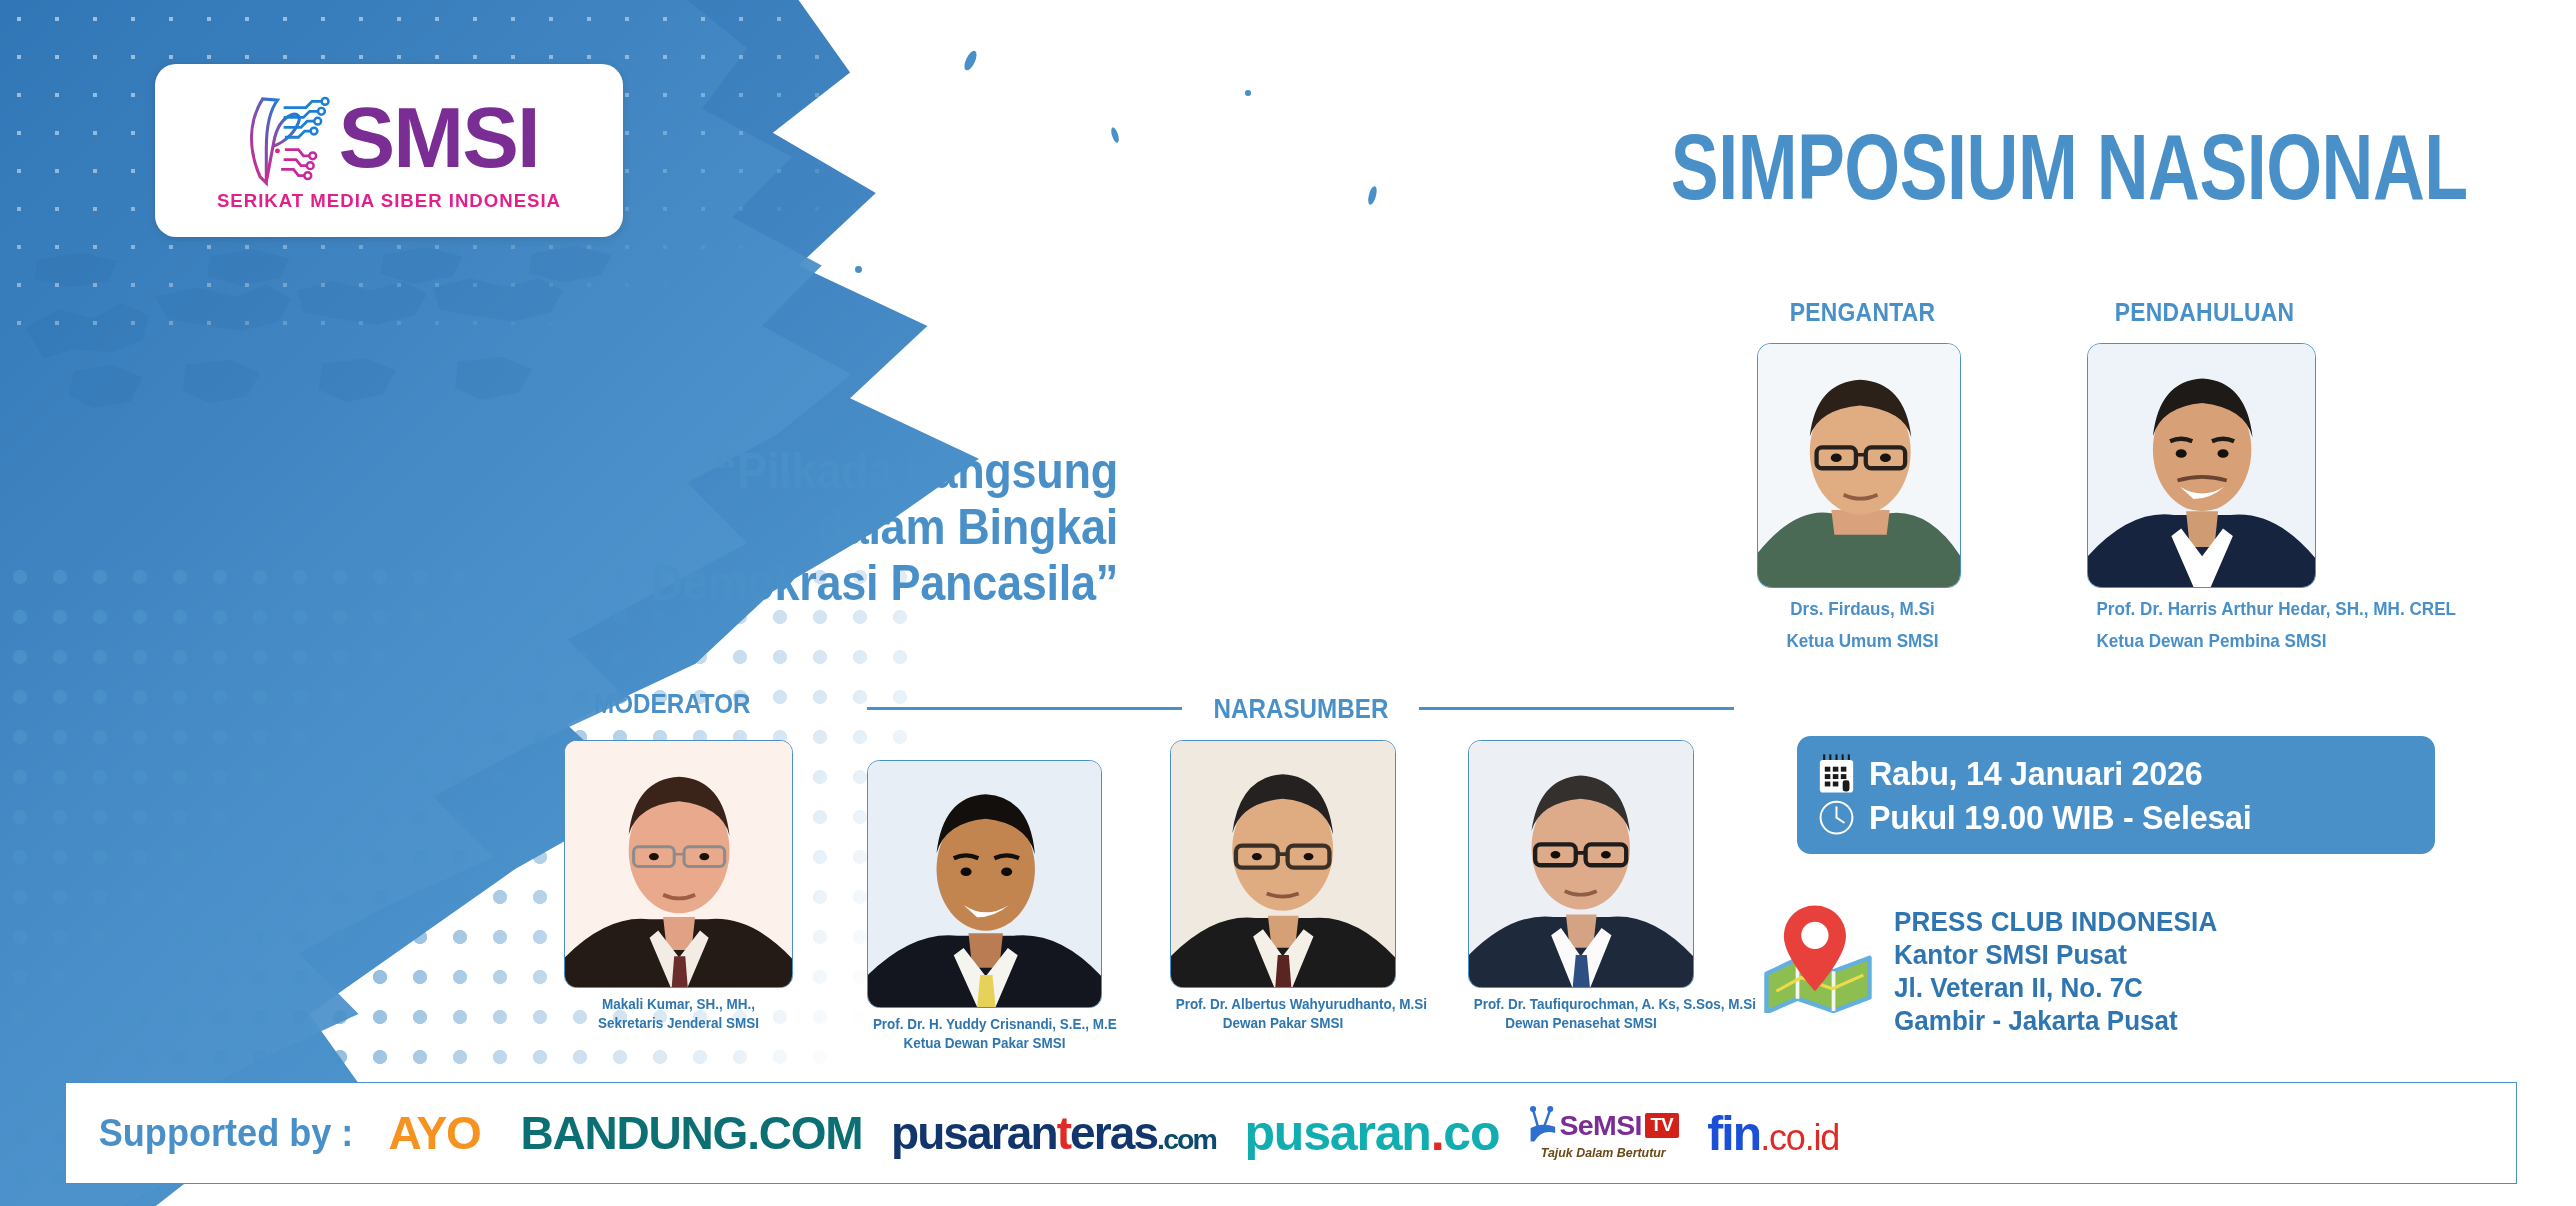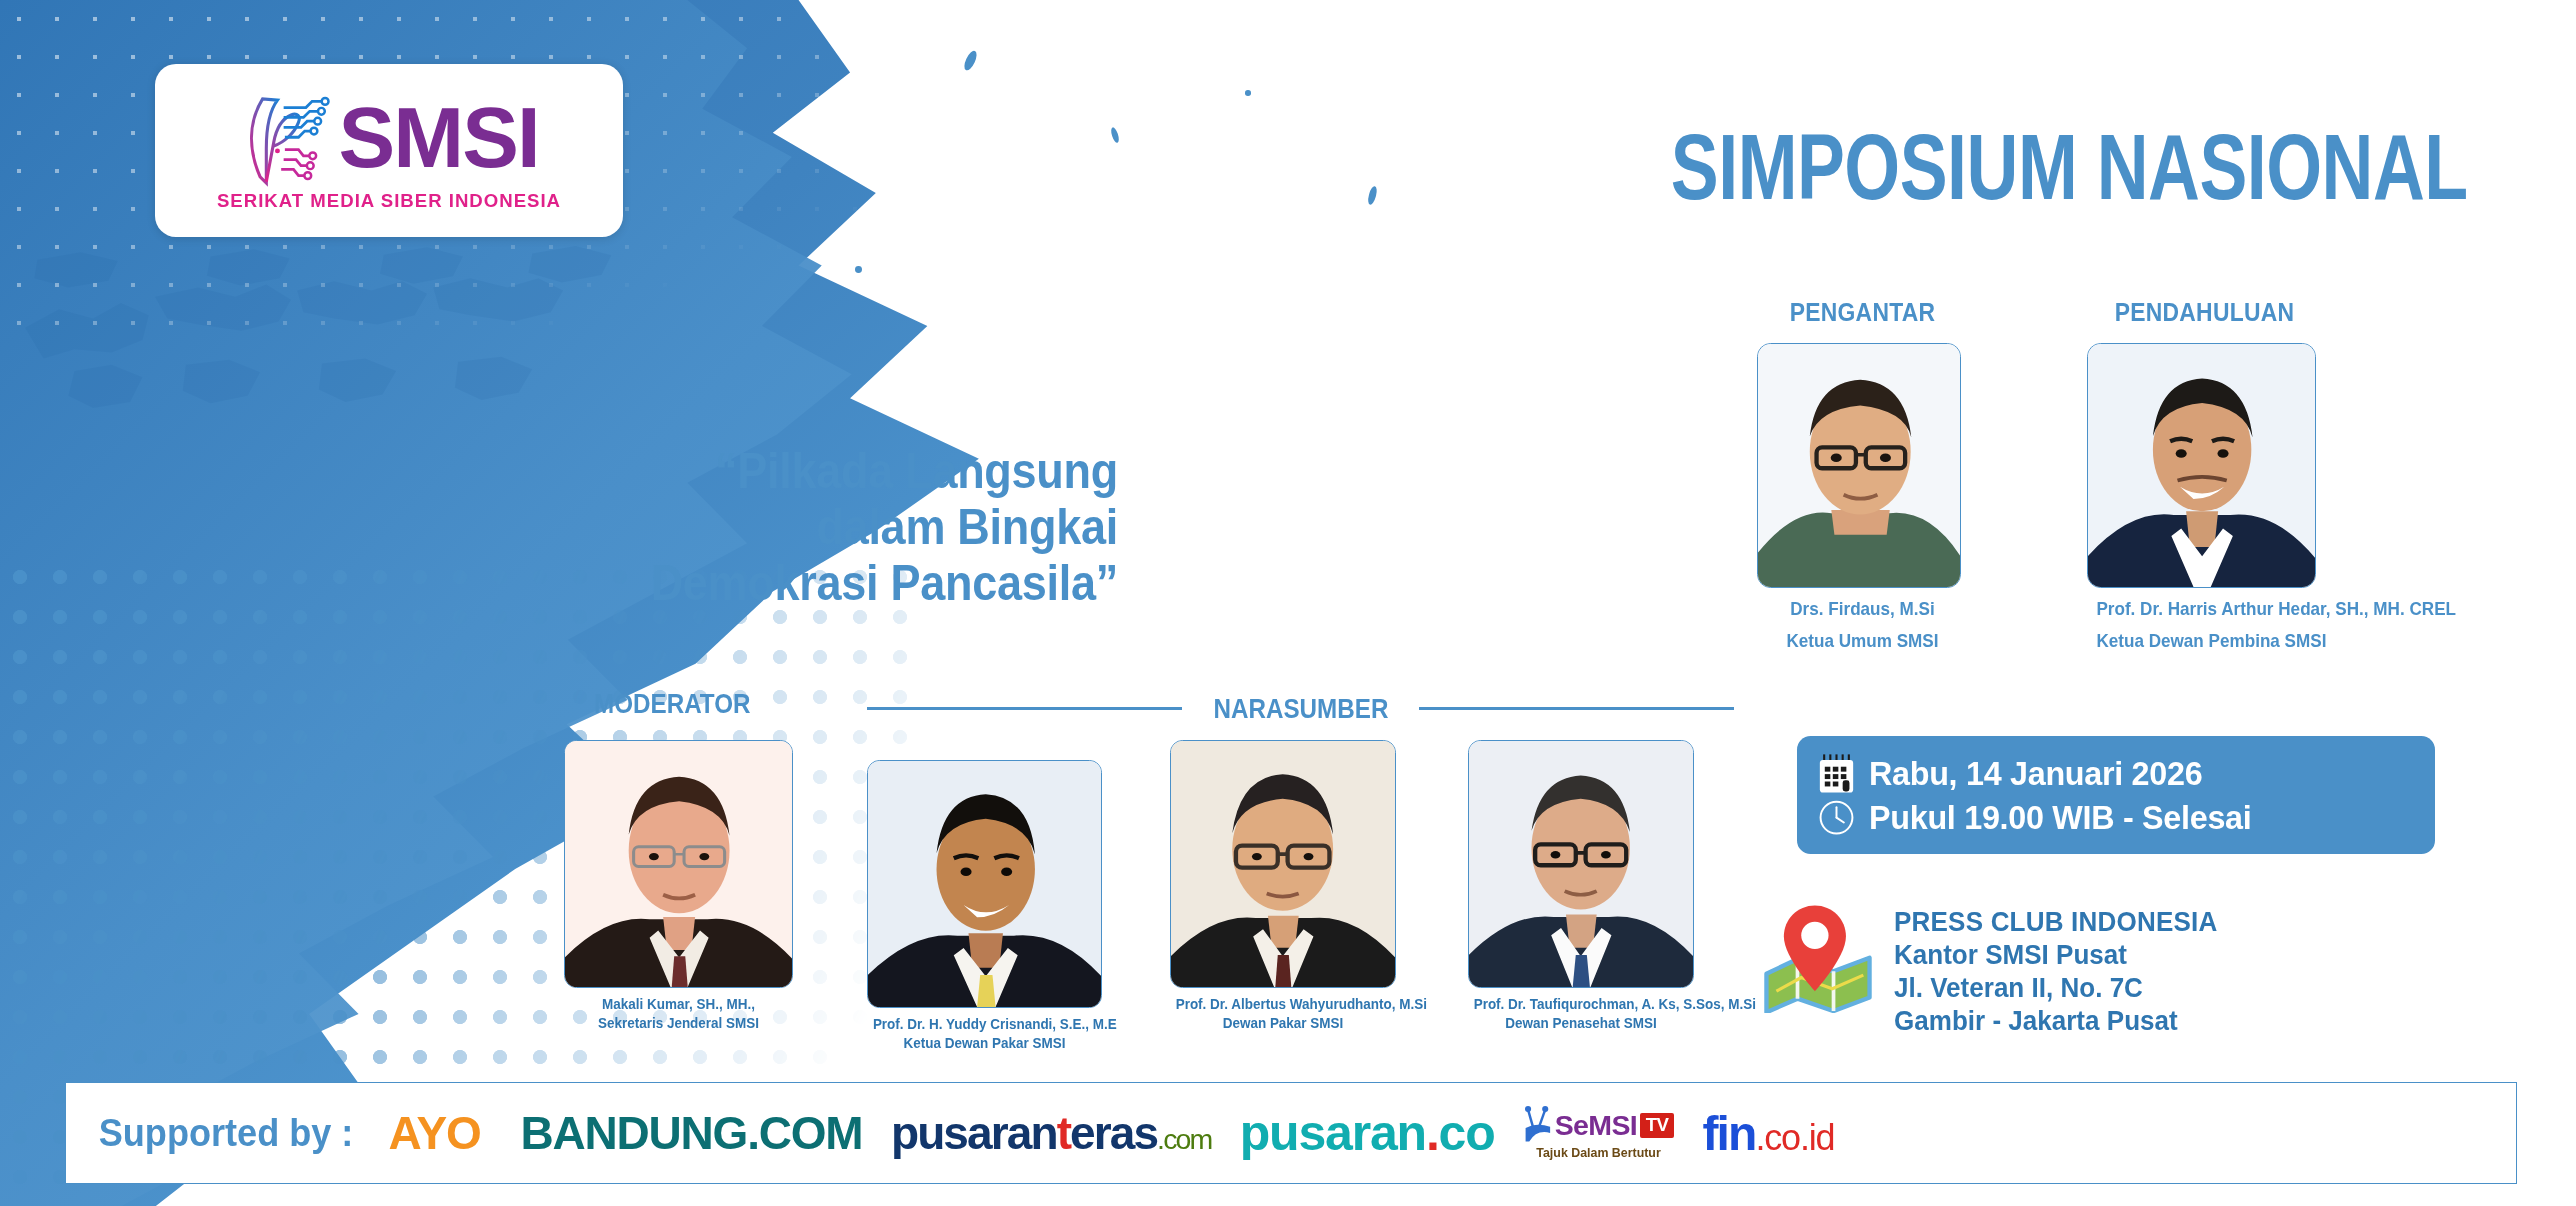--- a/index.html
+++ b/index.html
@@ -147,29 +147,29 @@
     display:flex; align-items:center; padding:0 26px; gap:28.5px;
   }
   #supported { color:#4a90c8; font-weight:bold; font-size:38px; white-space:nowrap;
     transform:scaleX(.95); }
   .sp-logo { display:flex; align-items:baseline; white-space:nowrap; }
   #ayo { font-size:46px; font-weight:bold; letter-spacing:-1.2px; }
   #ayo .a { color:#f59220; } #ayo .b { color:#0c6f73;margin-left:40px; }
   #teras { font-size:46px; letter-spacing:-1.9px; }
   #teras .n { color:#12366b; font-weight:bold; }
   #teras .r { color:#e02a26; font-weight:bold; }
-  #teras .dc { color:#4d7c0f; font-size:28.5px; font-weight:normal; }
+  #teras .dc { color:#0c4a6e; font-size:28.5px; font-weight:bold; }
   #pusaran { font-size:50px; font-weight:bold; letter-spacing:-1.2px; color:#11adb0; }
   #pusaran .dot { color:#e02a26; }
   #semsitv { display:flex; flex-direction:column; align-items:center; }
   #semsitv .row1 { display:flex; align-items:center; gap:3.1px; }
   #semsi-word { font-size:28.5px; font-weight:bold; color:#7a2d92; letter-spacing:-0.6px;text-align:right; }
   #tv-badge { background:#d32018; color:#ffffff; font-size:18.6px; font-weight:bold;
     padding:1.2px 5.6px; border-radius:2px; letter-spacing:-0.6px; }
-  #semsi-tag { font-size:12.4px; color:#6b4a16; font-weight:bold;
+  #semsi-tag { font-size:12.4px; color:#6b4a16; font-style:italic; font-weight:bold;
     margin-top:1.2px; }
   #fin { font-size:48px; letter-spacing:-1.9px; }
   #fin .f { color:#1b4fd8; font-weight:bold; }
   #fin .d { color:#e02a26; font-weight:normal; font-size:36px; letter-spacing:-1.2px; }
 
   .icn { flex:0 0 auto; display:block; }
 </style>
 </head>
 <body>
 

